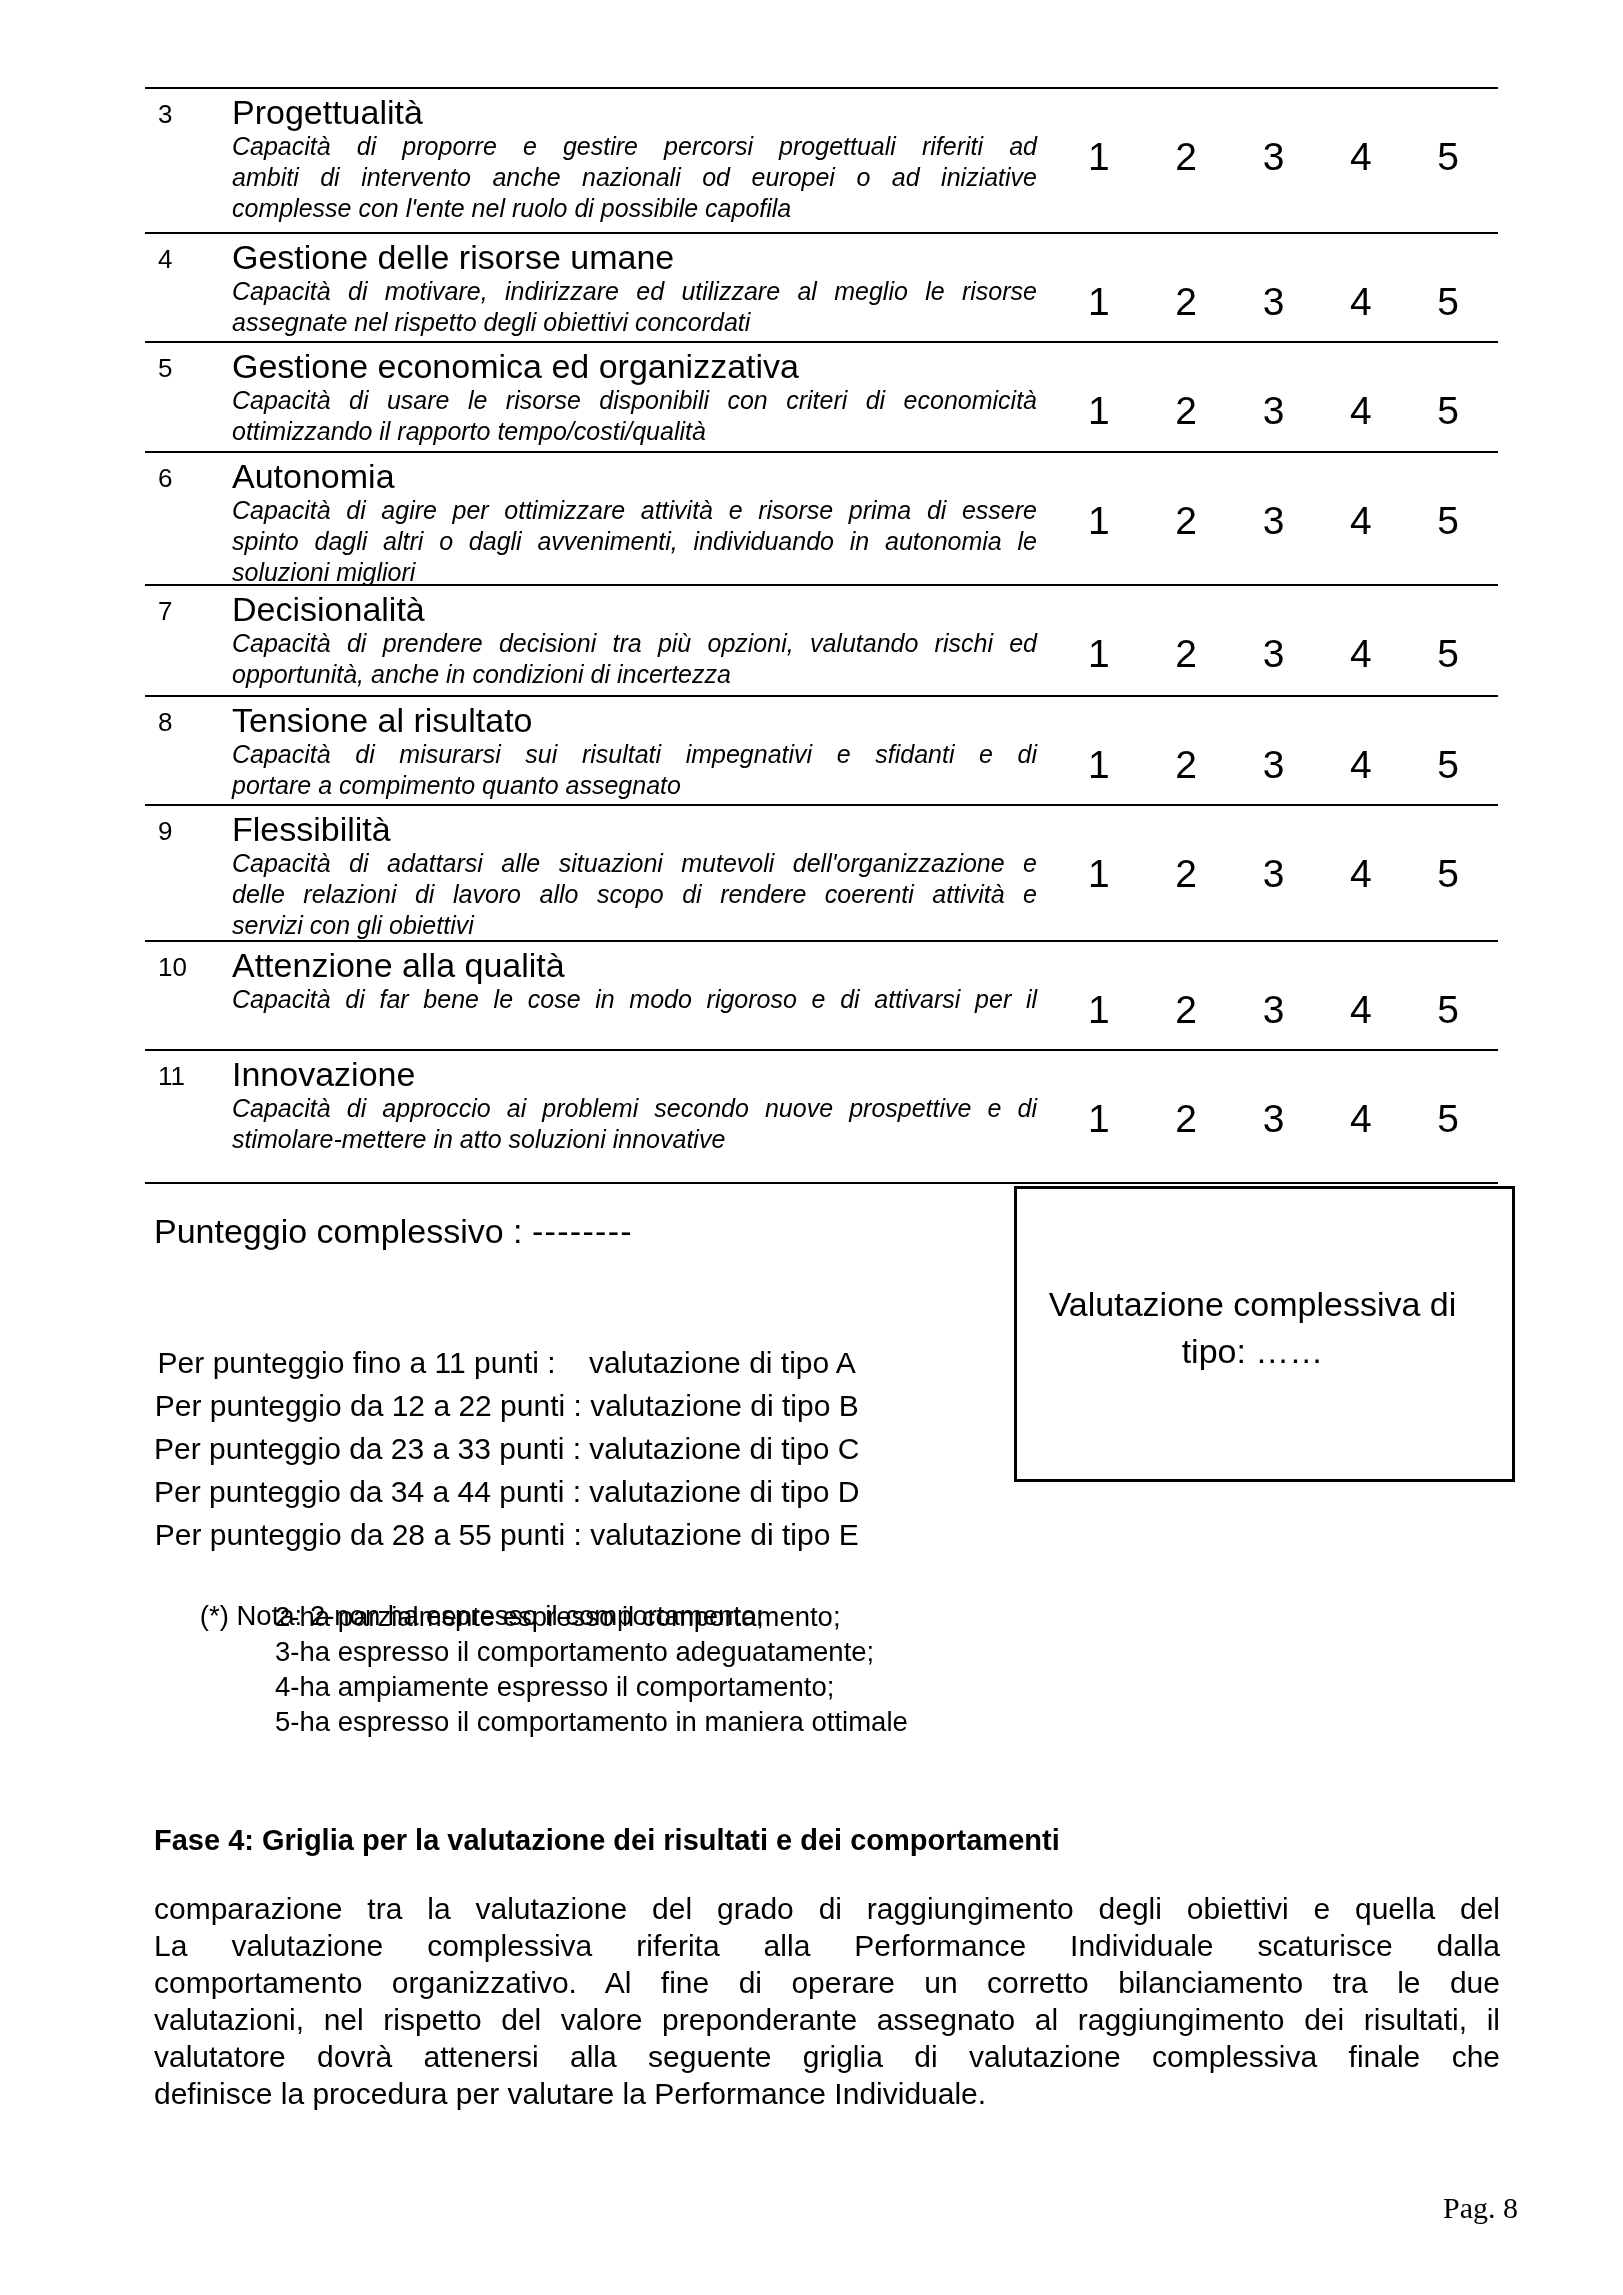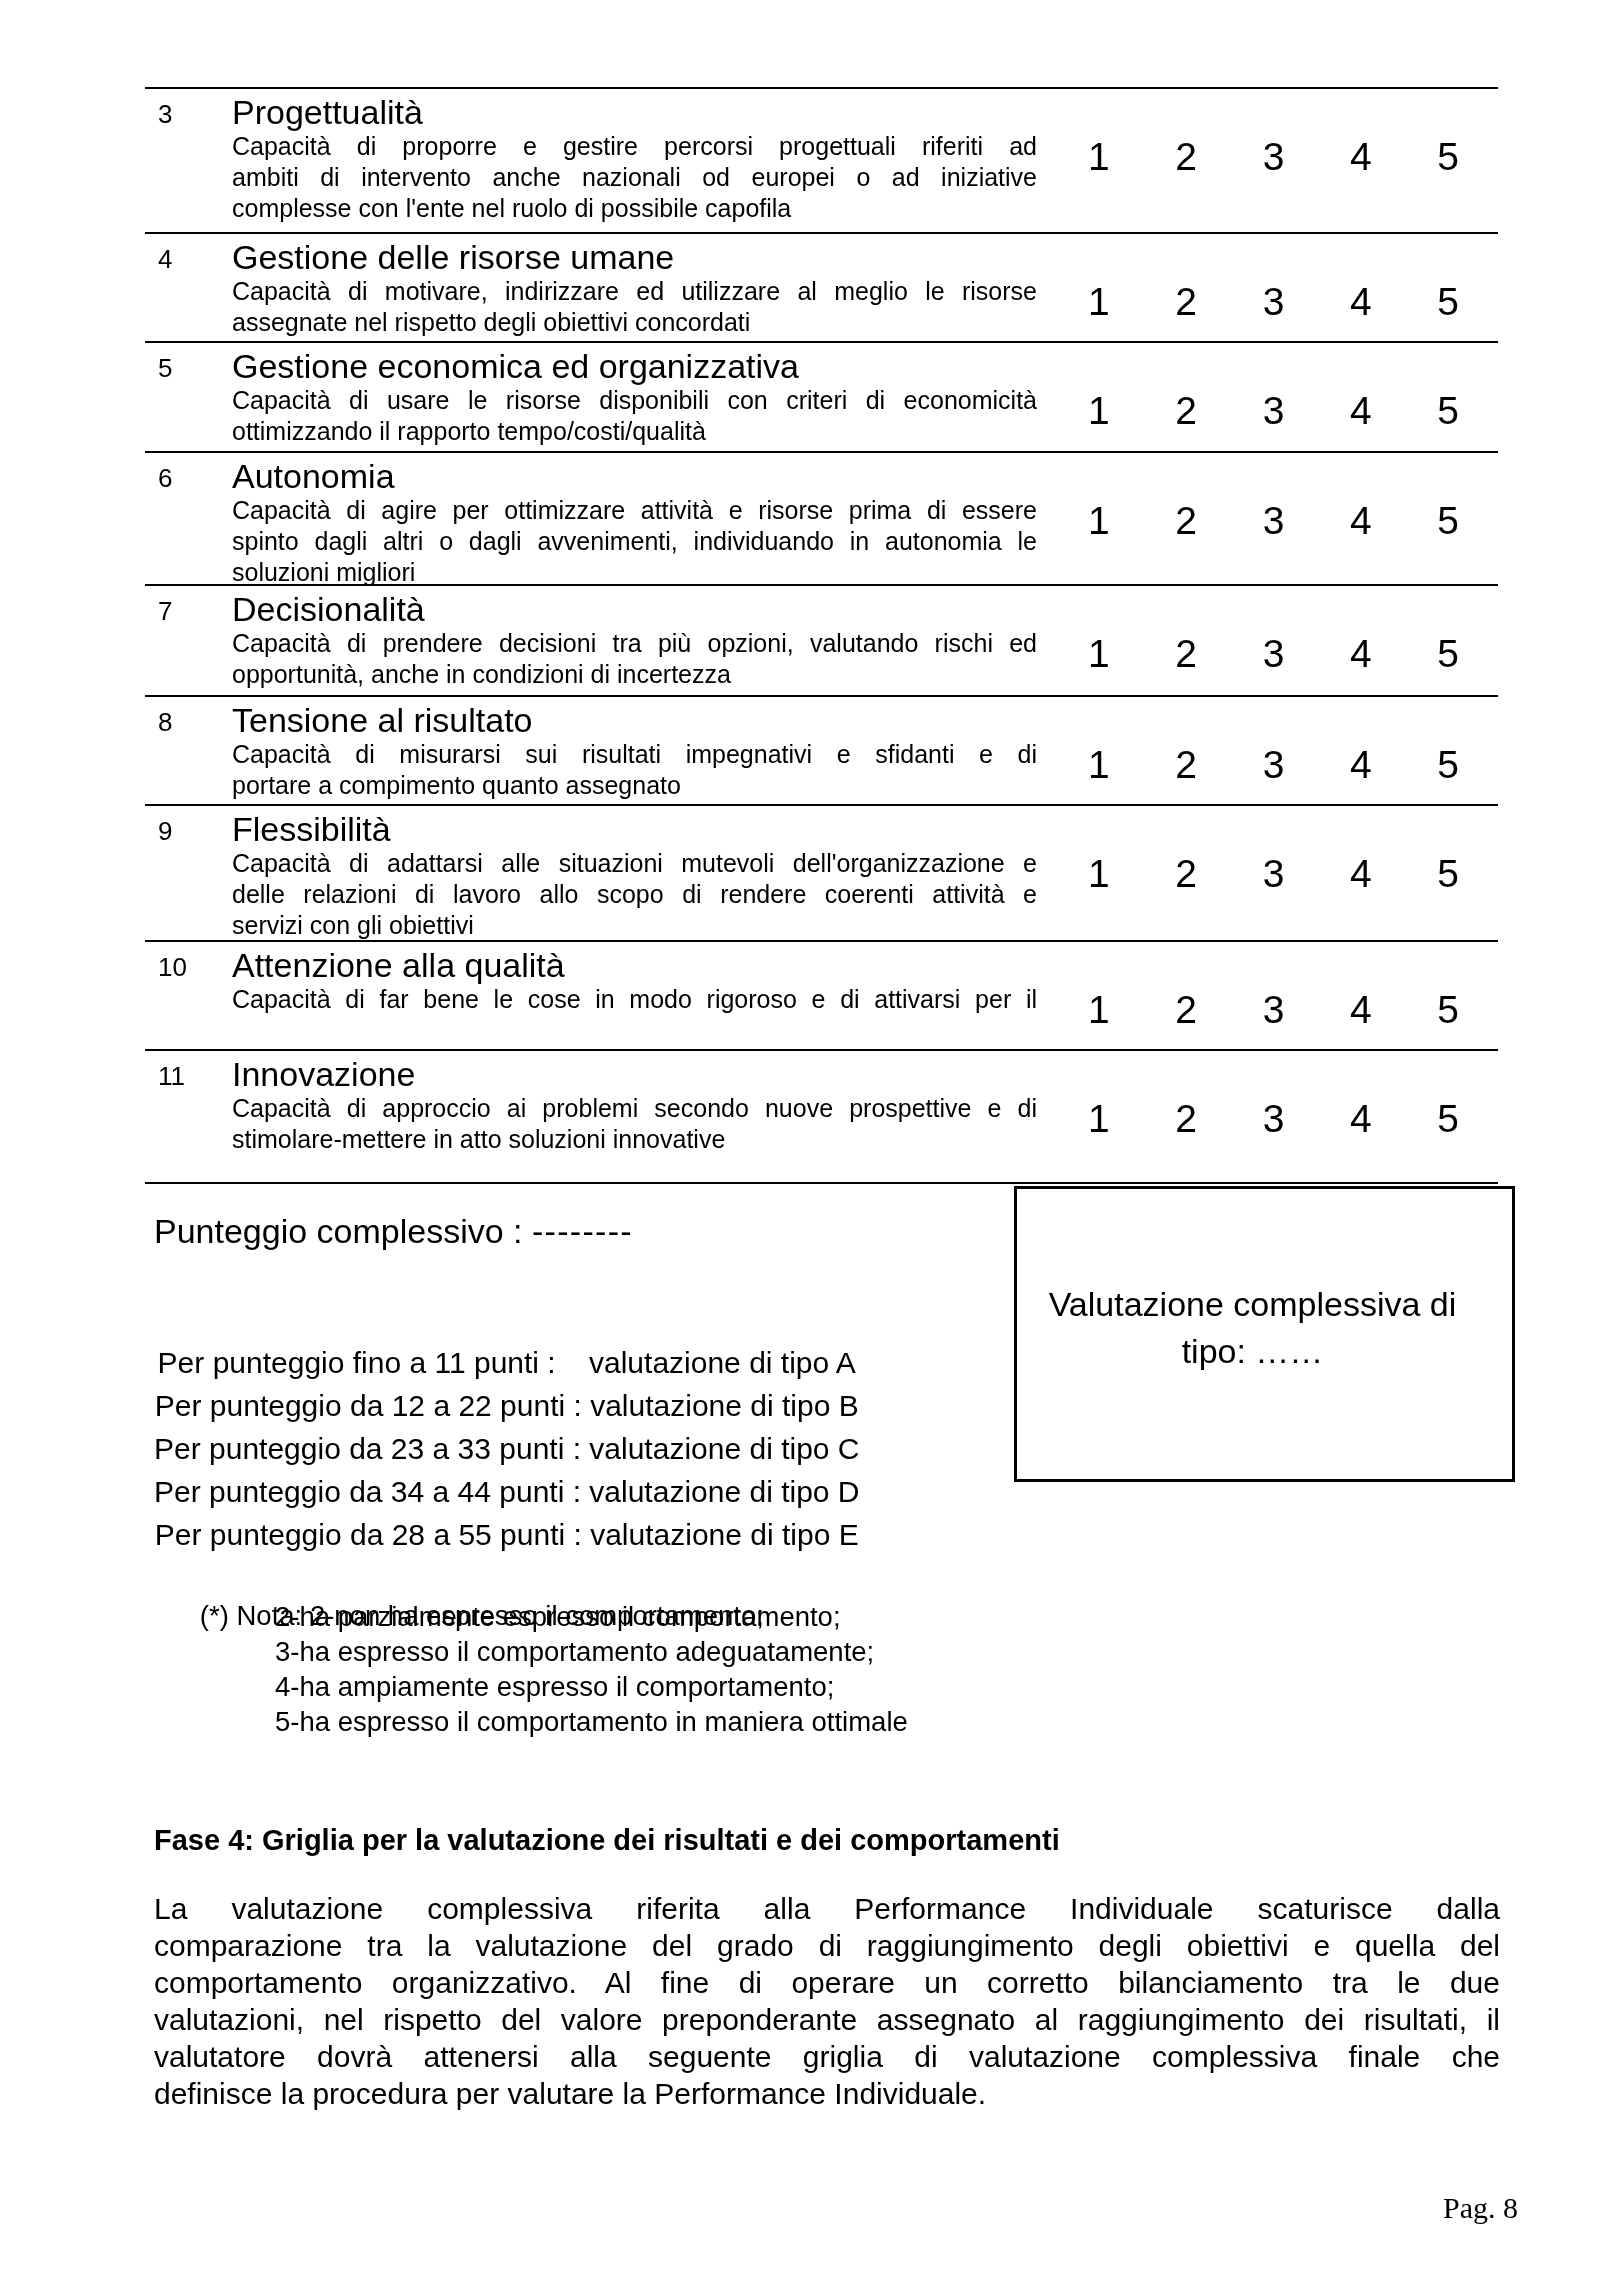--- a/index.html
+++ b/index.html
@@ -38,20 +38,21 @@
     padding-top:4px;
   }
   .c-title{
     font-size:34px;
     line-height:38px;
   }
   .c-desc{font-size:25px;line-height:31px;}
   .desc-line{
     text-align:justify;
     text-align-last:justify;
+    font-style:italic;
   }
   .desc-line.last{text-align-last:left;}
   .cell-ratings{
     flex:1;
     display:flex;
     justify-content:space-between;
     box-sizing:border-box;
     padding:47px 39px 0 51px;
     font-size:39px;
     line-height:41px;
@@ -325,22 +326,22 @@
     </div>
     <div class="nota-line indent">2-ha parzialmente espresso il comportamento;</div>
     <div class="nota-line indent">3-ha espresso il comportamento adeguatamente;</div>
     <div class="nota-line indent">4-ha ampiamente espresso il comportamento;</div>
     <div class="nota-line indent">5-ha espresso il comportamento in maniera ottimale</div>
   </div>
 
   <div class="fase-heading">Fase 4: Griglia per la valutazione dei risultati e dei comportamenti</div>
 
   <div class="fase-paragraph">
+    <div class="para-line">comparazione tra la valutazione del grado di raggiungimento degli obiettivi e quella del</div>
     <div class="para-line">La valutazione complessiva  riferita alla Performance Individuale scaturisce dalla</div>
-    <div class="para-line">comparazione tra la valutazione del grado di raggiungimento degli obiettivi e quella del</div>
     <div class="para-line">comportamento organizzativo. Al fine di operare un corretto bilanciamento tra le due</div>
     <div class="para-line">valutazioni, nel rispetto del valore preponderante assegnato al raggiungimento dei risultati, il</div>
     <div class="para-line">valutatore dovrà attenersi alla seguente griglia di valutazione complessiva finale che</div>
     <div class="para-line last">definisce la procedura per valutare la Performance Individuale.</div>
   </div>
 
   <div class="page-num">Pag. 8</div>
 
 </div>
 

